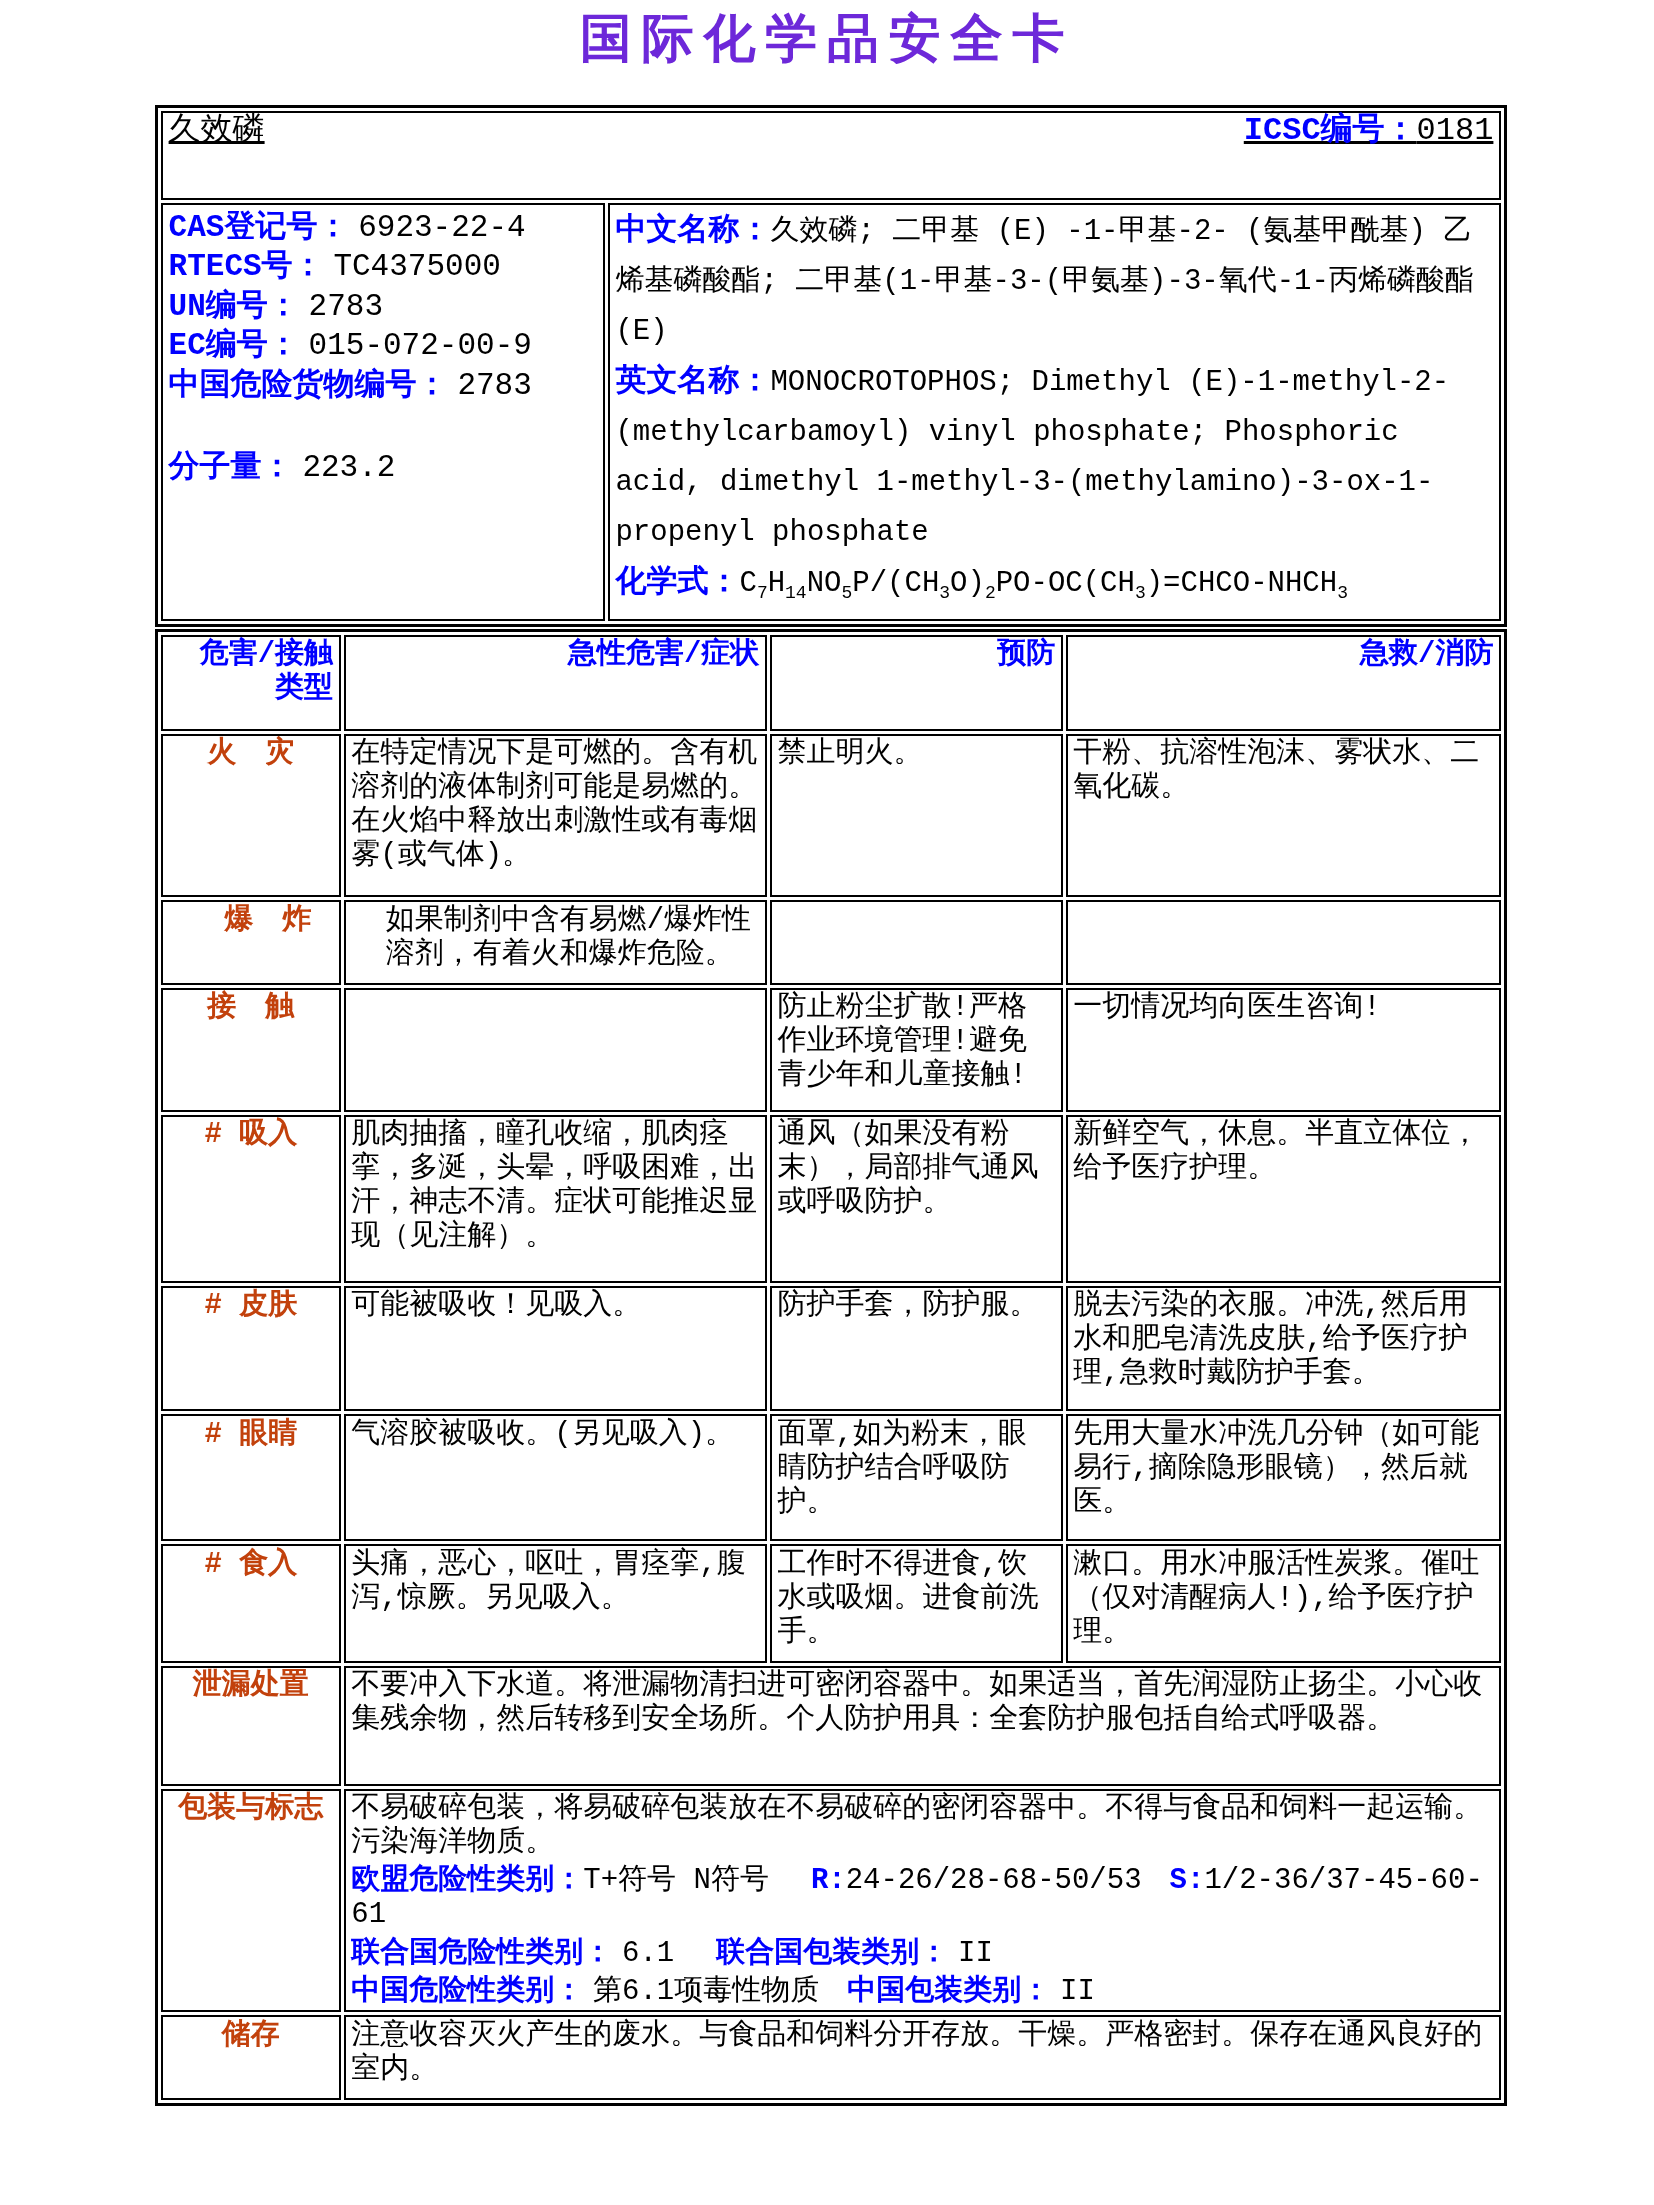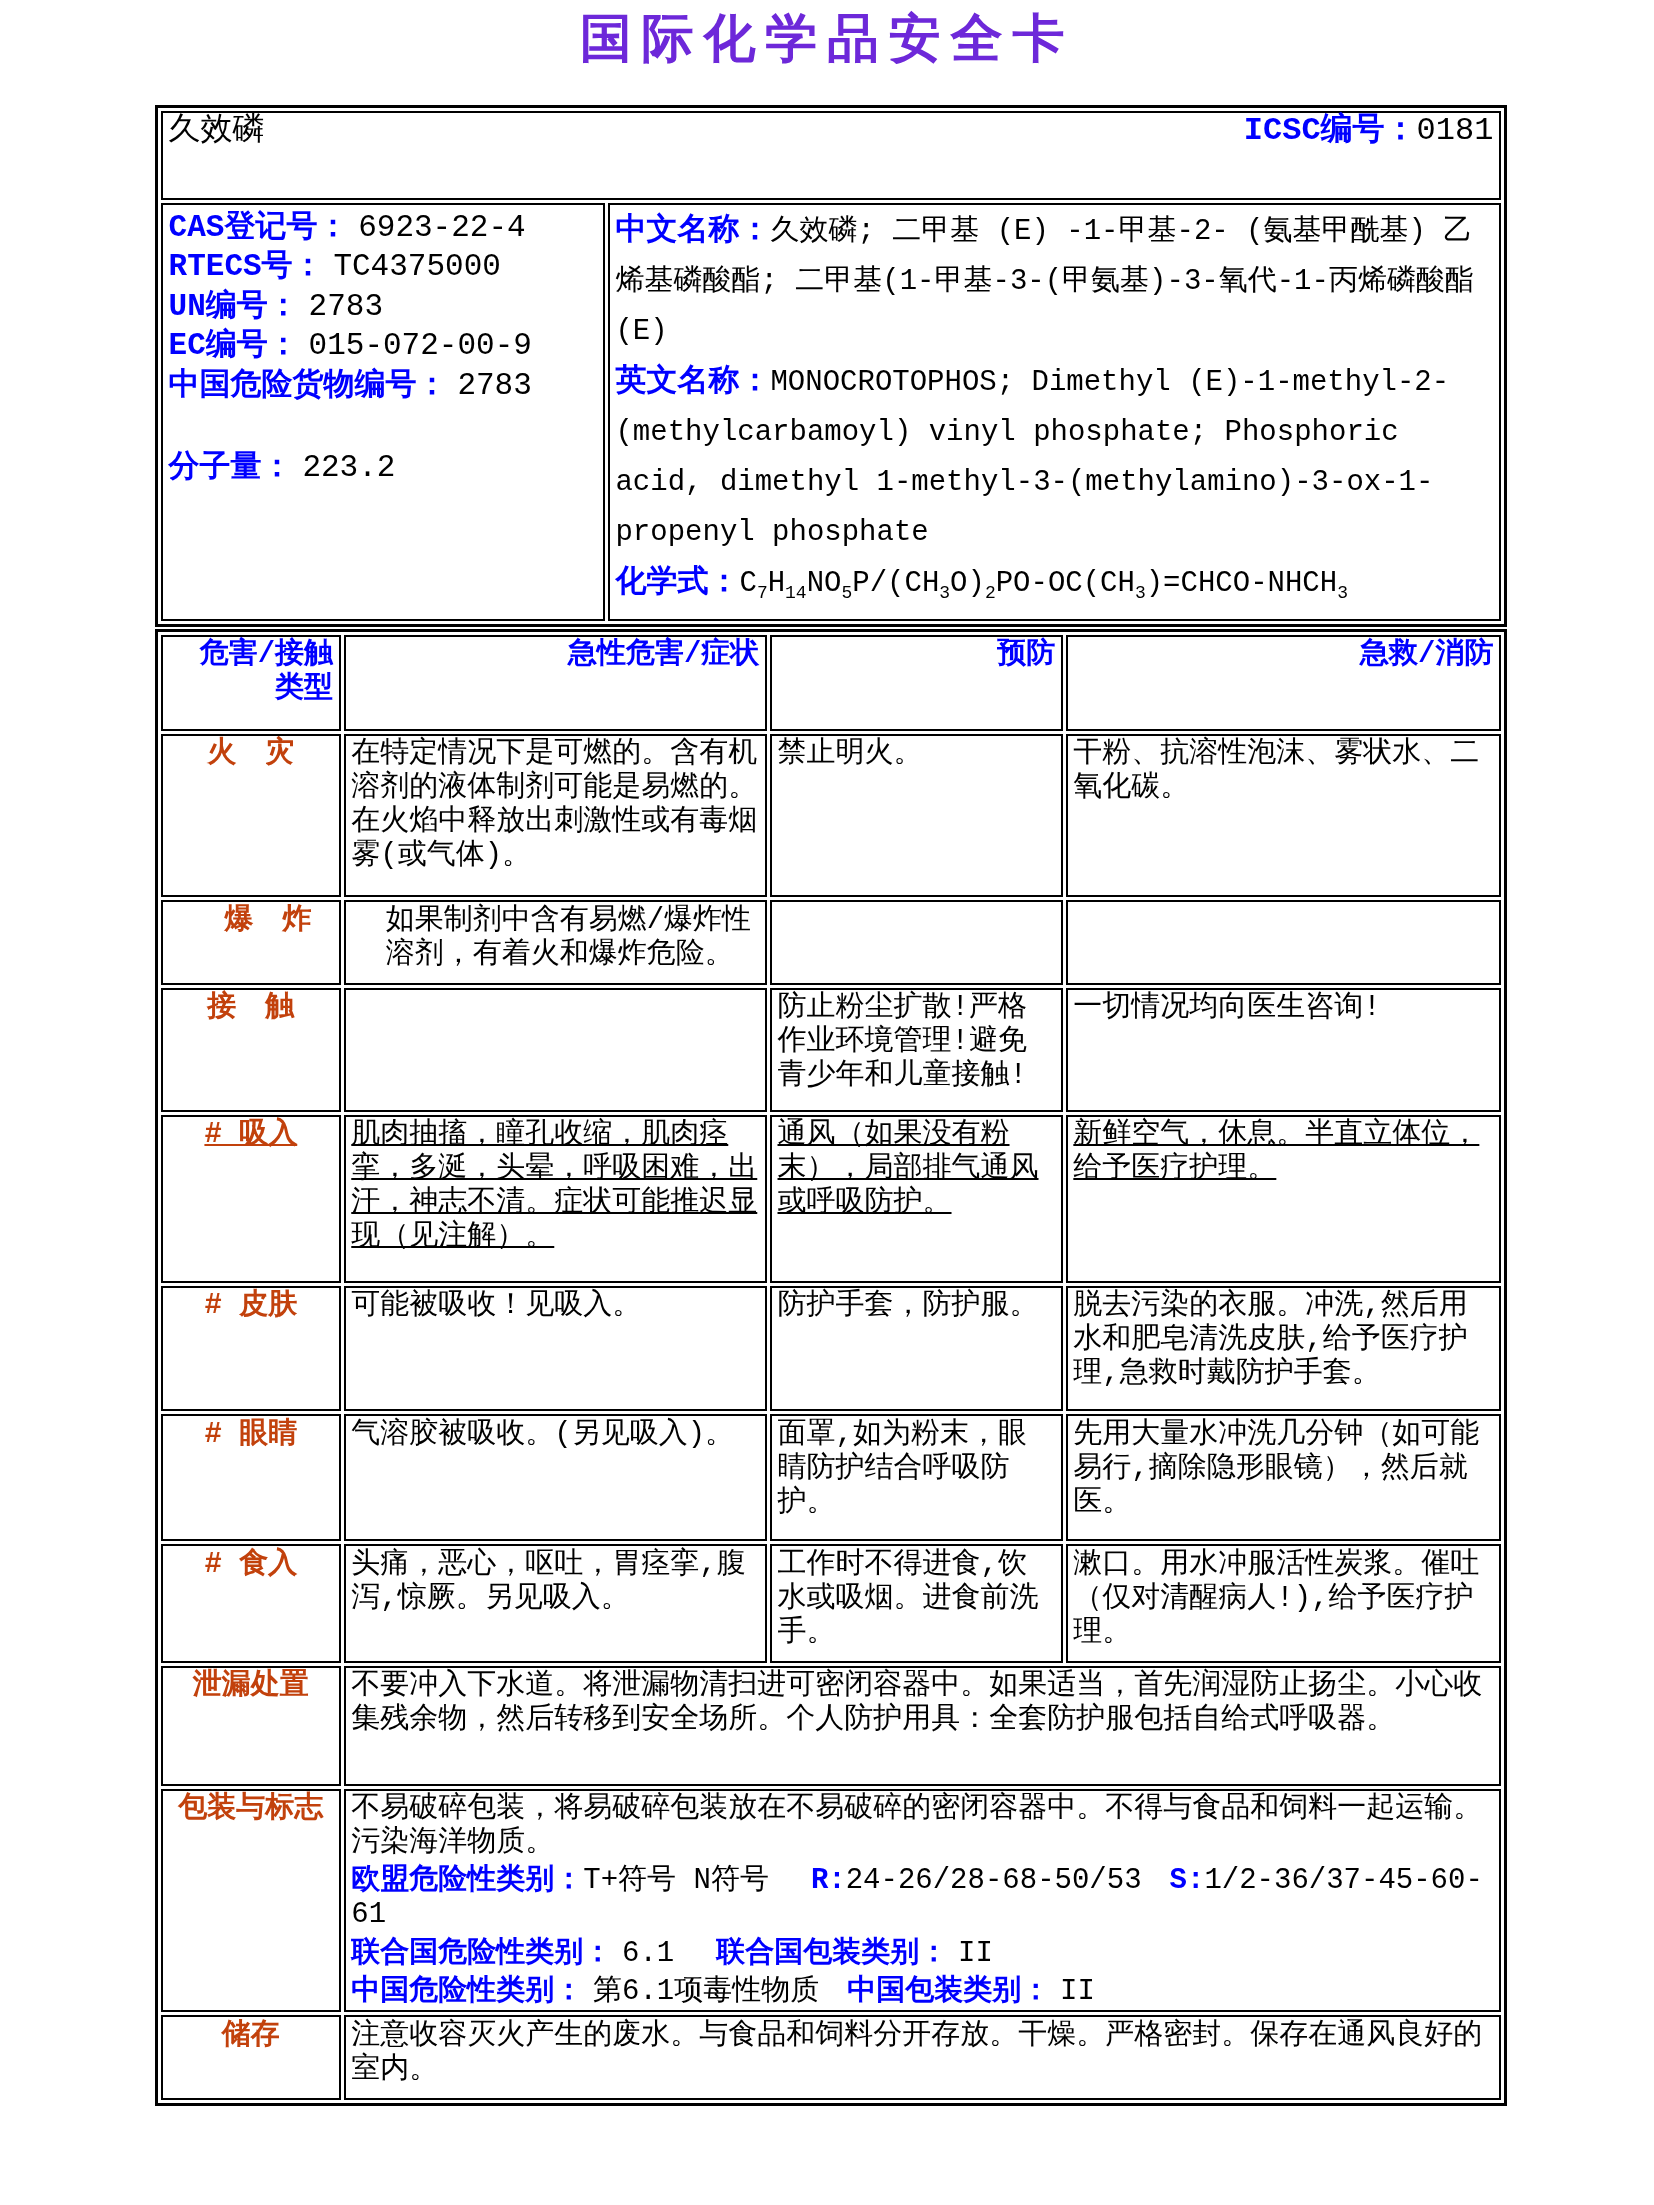--- a/index.html
+++ b/index.html
@@ -20,21 +20,21 @@
   }
   table.card + table.card{margin-top:1.4px;}
   table.card td{
     border:2.1px solid #000;padding:1.4px 5.6px;vertical-align:top;
     font-size:29px;line-height:34px;word-break:break-word;
   }
   .lbl{color:#0000ff;font-weight:bold;}
   .val{margin-left:9.8px;}
   
   td.h-t1r1{height:82px;vertical-align:middle;}
-  .head-flex{display:flex;justify-content:space-between;align-items:center;}
+  .head-flex{display:flex;justify-content:space-between;align-items:center;text-decoration:underline;}
   .substance{font-size:32px;}
   .icsc{font-size:32px;}
   td.h-t1r2{height:285px;}
   .id-line{font-size:31px;line-height:36px;margin:3.5px 0;white-space:nowrap;}
   .mw-line{margin-top:46px;}
   .name-block{font-size:29px;line-height:50px;}
   .name-block .lbl{font-size:31px;}
   sub{font-size:0.62em;}
   
   td.hdr{
@@ -42,21 +42,21 @@
     color:#0000ff;font-weight:bold;font-size:32px;line-height:39px;
     white-space:pre-line;
   }
   td.type{
     vertical-align:middle;text-align:center;
     color:#c2410c;font-weight:bold;font-size:32px;line-height:38px;
   }
   tr.r-fire  td{height:157px;} tr.r-fire  td.type{height:auto;}
   tr.r-expl  td{height:78px;padding-left:40px;}
   tr.r-expo  td{height:117px;}
-  tr.r-inha  td{height:161px;text-decoration:underline;}
+  tr.r-inha  td{height:161px;}
   tr.r-skin  td{height:119px;}
   tr.r-eyes  td{height:120px;}
   tr.r-inge  td{height:112px;}
   tr.r-spil  td{height:113px;}
   tr.r-pack  td{height:215px;}
   tr.r-emer  td{height:42px;vertical-align:middle;}
   tr.r-stor  td{height:78px;}
   .pack-p{margin:0;}
   .pack-line{margin-top:4.2px;}
   .gap-l{margin-left:42px;}

